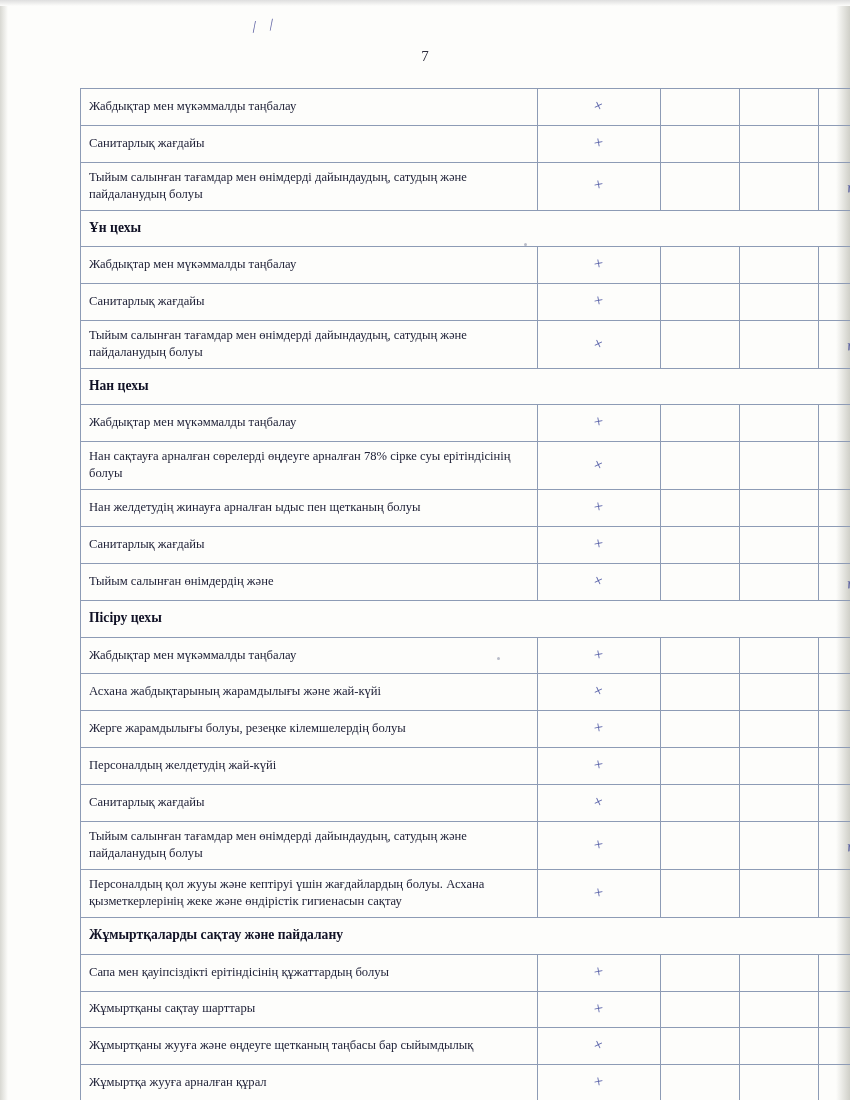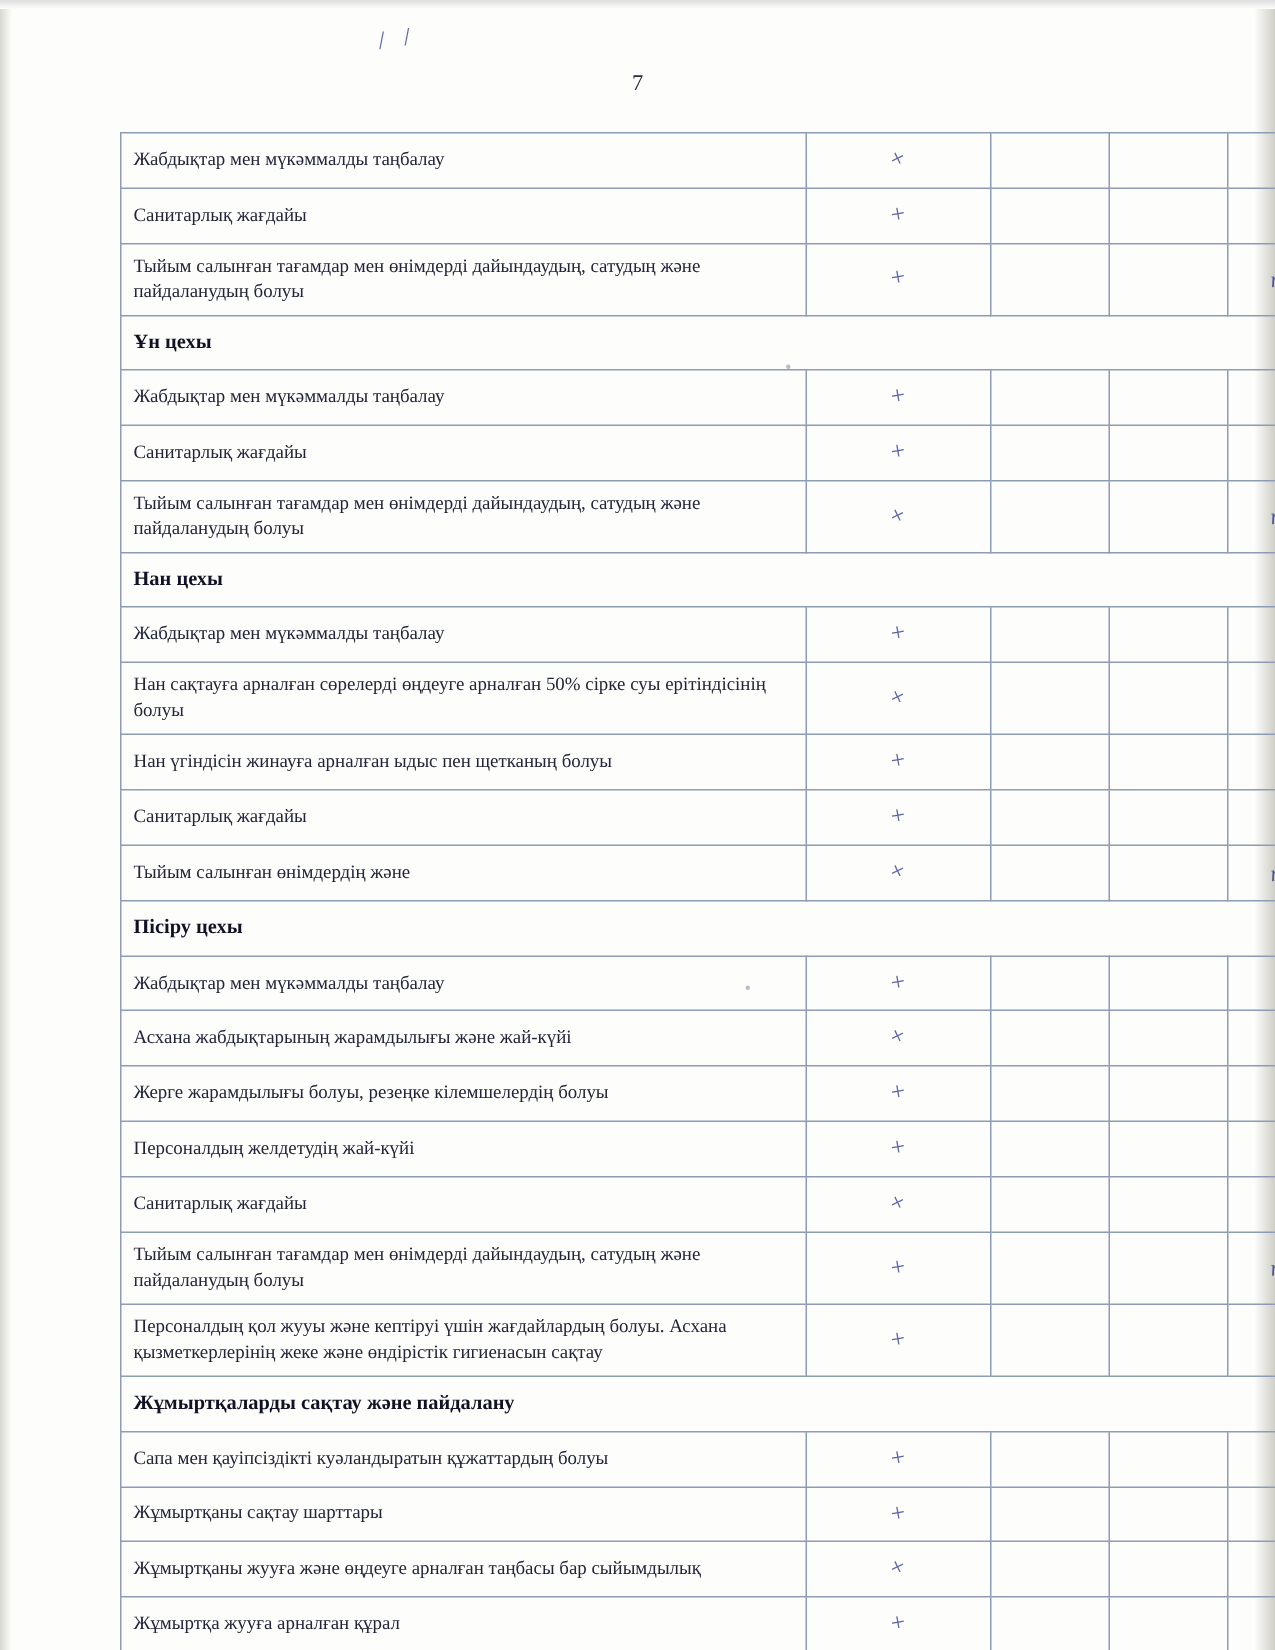--- a/index.html
+++ b/index.html
@@ -186,28 +186,28 @@
             <td colspan="5">Нан цехы</td>
           </tr>
           <tr>
             <td class="col-label">Жабдықтар мен мүкәммалды таңбалау</td>
             <td class="col-mark"><span class="tick">+</span></td>
             <td class="col-b"></td>
             <td class="col-c"></td>
             <td class="col-note"></td>
           </tr>
           <tr>
-            <td class="col-label">Нан сақтауға арналған сөрелерді өңдеуге арналған 50% сірке суы ерітіндісінің болуы</td>
-            <td class="col-mark"><span class="tick slant">+</span></td>
-            <td class="col-b"></td>
-            <td class="col-c"></td>
-            <td class="col-note"></td>
-          </tr>
-          <tr>
-            <td class="col-label">Нан үгіндісін жинауға арналған ыдыс пен щетканың болуы</td>
+            <td class="col-label">Нан сақтауға арналған сөрелерді өңдеуге арналған 78% сірке суы ерітіндісінің болуы</td>
+            <td class="col-mark"><span class="tick slant">+</span></td>
+            <td class="col-b"></td>
+            <td class="col-c"></td>
+            <td class="col-note"></td>
+          </tr>
+          <tr>
+            <td class="col-label">Нан желдетудің жинауға арналған ыдыс пен щетканың болуы</td>
             <td class="col-mark"><span class="tick">+</span></td>
             <td class="col-b"></td>
             <td class="col-c"></td>
             <td class="col-note"></td>
           </tr>
           <tr>
             <td class="col-label">Санитарлық жағдайы</td>
             <td class="col-mark"><span class="tick">+</span></td>
             <td class="col-b"></td>
             <td class="col-c"></td>
@@ -269,35 +269,35 @@
             <td class="col-label">Персоналдың қол жууы және кептіруі үшін жағдайлардың болуы. Асхана қызметкерлерінің жеке және өндірістік гигиенасын сақтау</td>
             <td class="col-mark"><span class="tick">+</span></td>
             <td class="col-b"></td>
             <td class="col-c"></td>
             <td class="col-note"></td>
           </tr>
           <tr class="section">
             <td colspan="5">Жұмыртқаларды сақтау және пайдалану</td>
           </tr>
           <tr>
-            <td class="col-label">Сапа мен қауіпсіздікті куәландыратын құжаттардың болуы</td>
+            <td class="col-label">Сапа мен қауіпсіздікті ерітіндісінің құжаттардың болуы</td>
             <td class="col-mark"><span class="tick">+</span></td>
             <td class="col-b"></td>
             <td class="col-c"></td>
             <td class="col-note"></td>
           </tr>
           <tr>
             <td class="col-label">Жұмыртқаны сақтау шарттары</td>
             <td class="col-mark"><span class="tick">+</span></td>
             <td class="col-b"></td>
             <td class="col-c"></td>
             <td class="col-note"></td>
           </tr>
           <tr>
-            <td class="col-label">Жұмыртқаны жууға және өңдеуге арналған таңбасы бар сыйымдылық</td>
+            <td class="col-label">Жұмыртқаны жууға және өңдеуге щетканың таңбасы бар сыйымдылық</td>
             <td class="col-mark"><span class="tick slant">+</span></td>
             <td class="col-b"></td>
             <td class="col-c"></td>
             <td class="col-note"></td>
           </tr>
           <tr>
             <td class="col-label">Жұмыртқа жууға арналған құрал</td>
             <td class="col-mark"><span class="tick">+</span></td>
             <td class="col-b"></td>
             <td class="col-c"></td>

